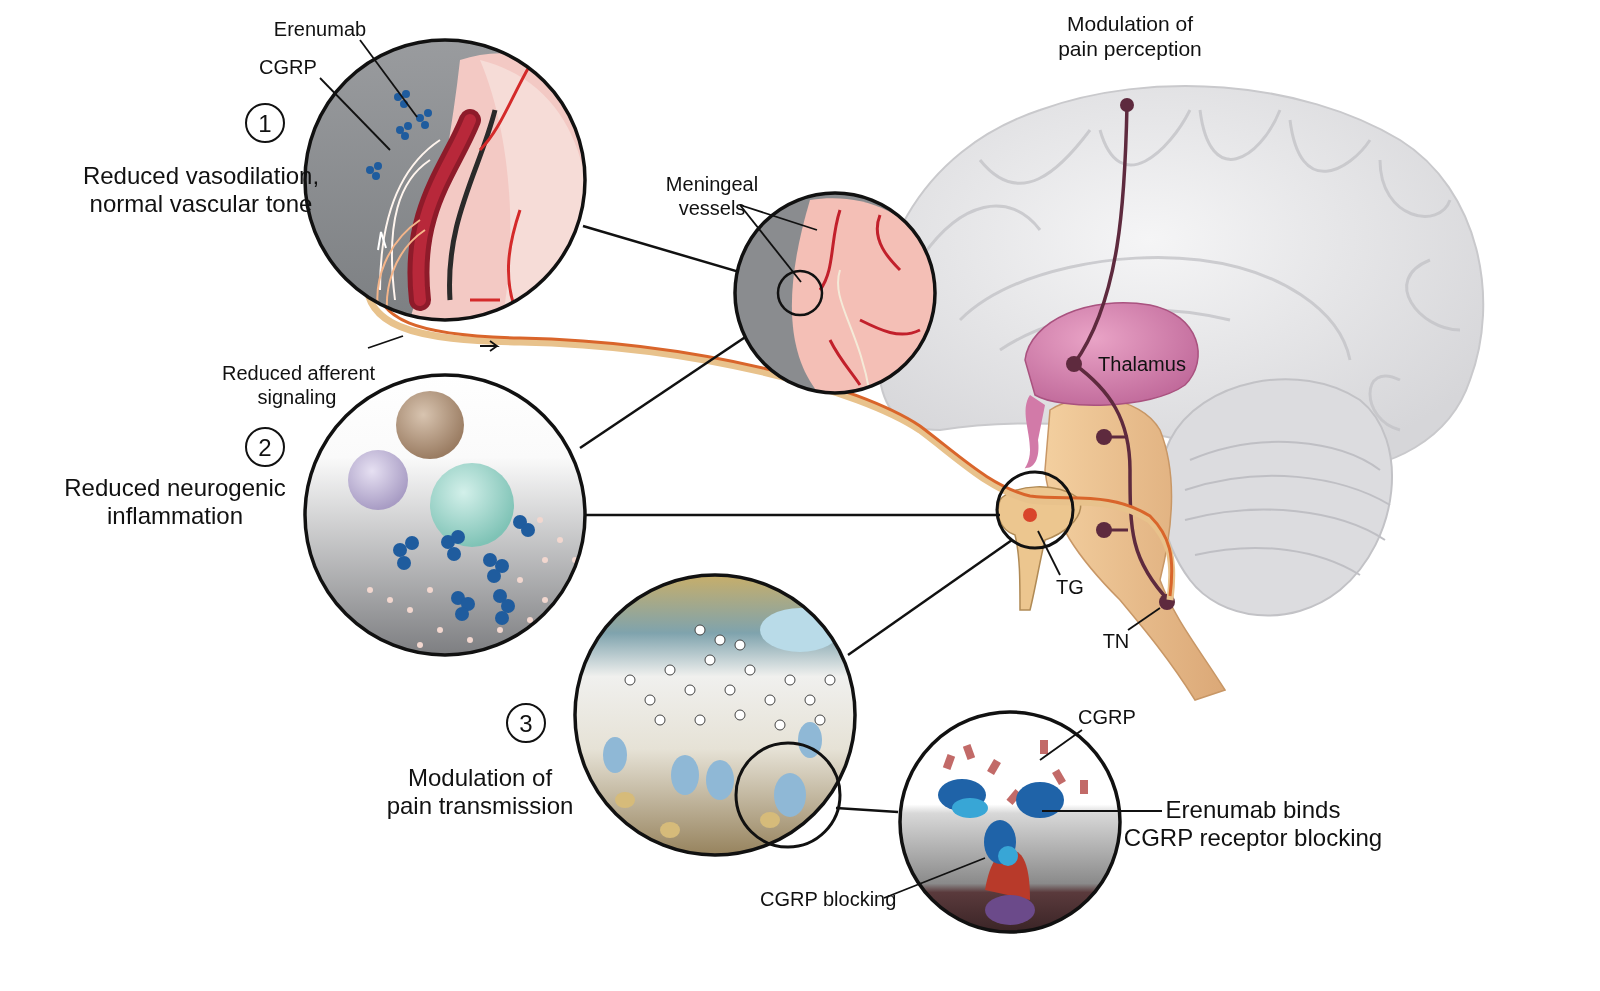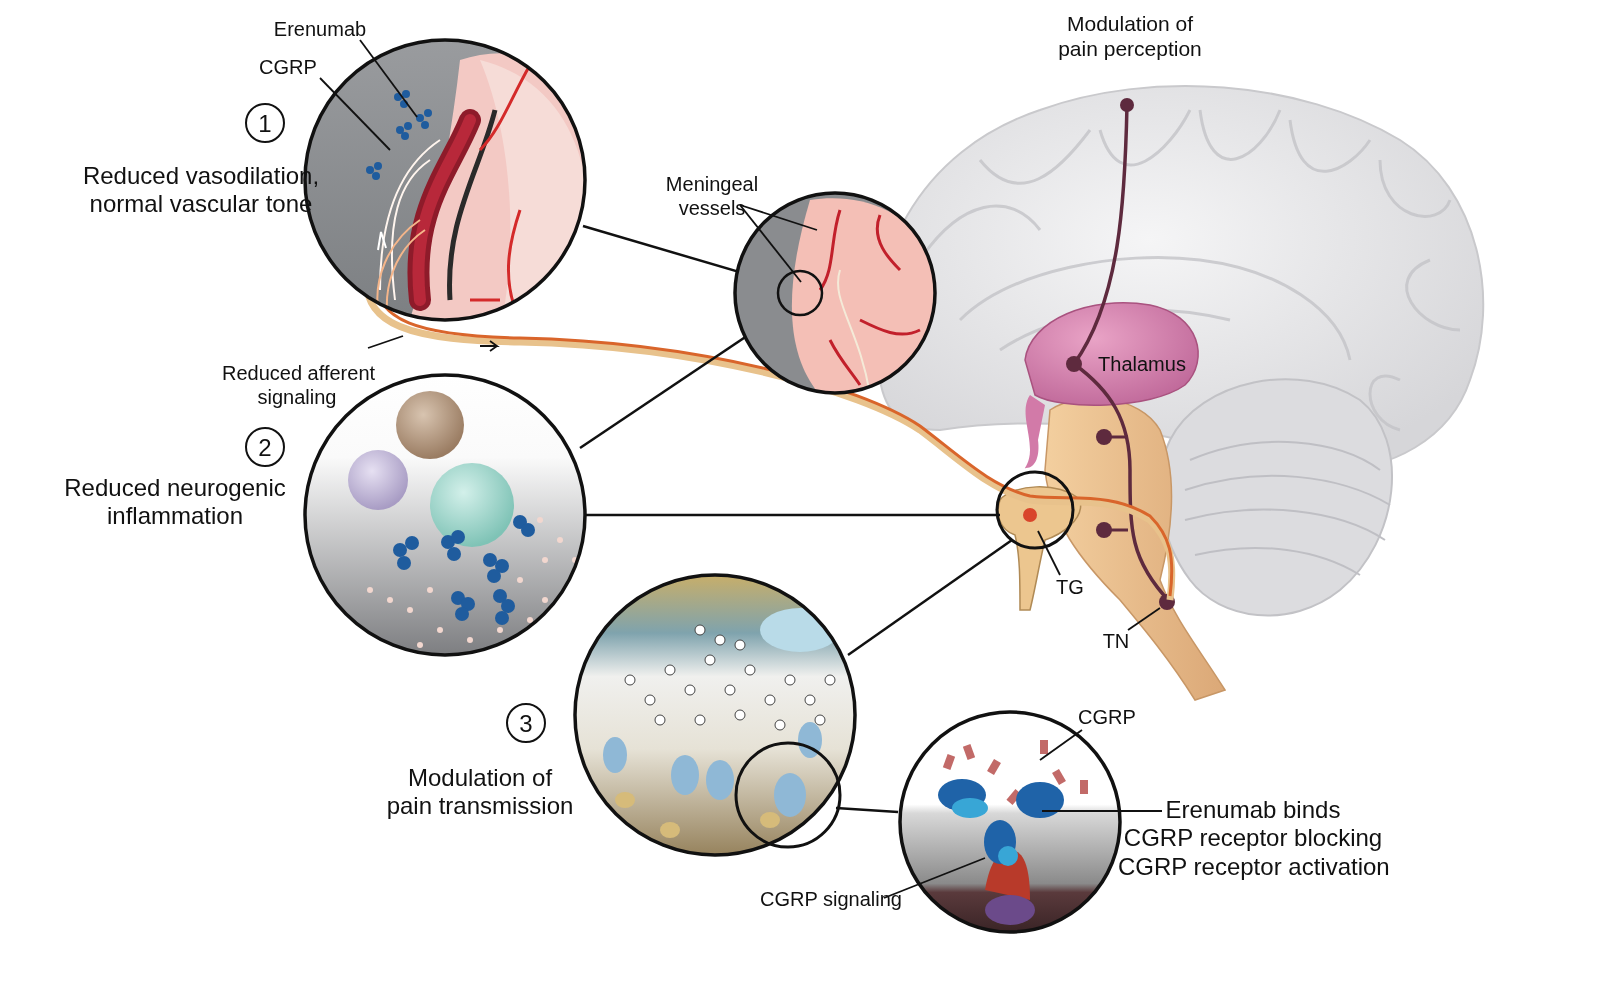--- a/index.html
+++ b/index.html
@@ -352,20 +352,19 @@
 <div class="lbl sm" style="left:1050px;top:576px;width:40px;">TG</div>
 <div class="lbl sm" style="left:1096px;top:630px;width:40px;">TN</div>
 
 <div class="num" style="left:506px;top:703px;">3</div>
 <div class="lbl big" style="left:380px;top:764px;width:200px;">
   <div>Modulation of</div>
   <div>pain transmission</div>
 </div>
 
 <div class="lbl sm" style="left:1072px;top:706px;width:70px;">CGRP</div>
-<div class="lbl sm" style="left:760px;top:888px;width:125px;">CGRP signaling</div>
+<div class="lbl sm" style="left:760px;top:888px;width:125px;">CGRP blocking</div>
 
 <div class="lbl big" style="left:1118px;top:796px;width:270px;">
   <div>Erenumab binds</div>
   <div>CGRP receptor blocking</div>
-  <div>CGRP receptor activation</div>
 </div>
 </div>
 
 </body></html>

